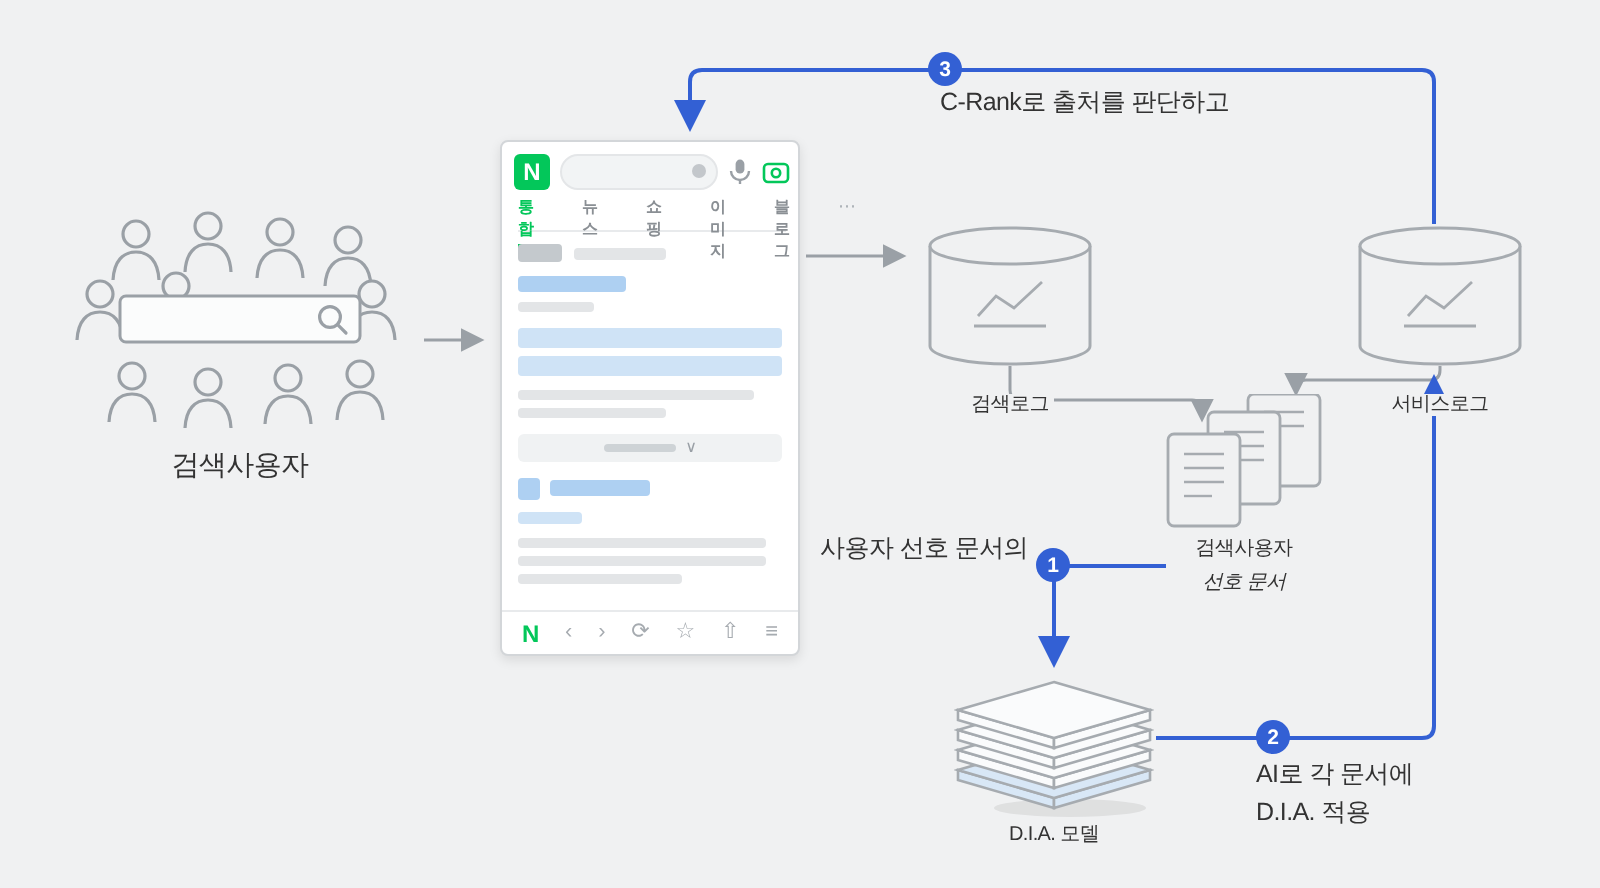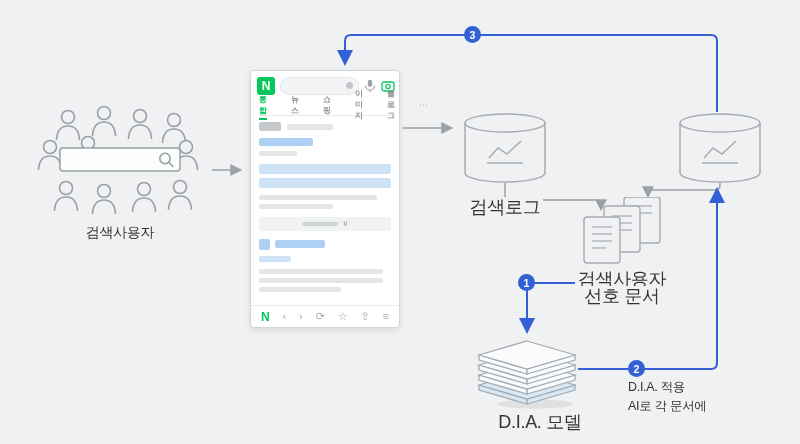--- a/index.html
+++ b/index.html
@@ -2,21 +2,21 @@
 <html><head>
 <meta charset="utf-8">
 <style>
   html,body { margin:0; padding:0; background:#f0f1f2; }
   .canvas { position:relative; width:800px; height:444px; background:#f0f1f2;
             font-family:"Liberation Sans", sans-serif; overflow:hidden; }
   .abs { position:absolute; }
   svg { display:block; }
 
   
-  .node-label { position:absolute; font-size:18px; font-weight:500; color:#333;
+  .node-label { position:absolute; font-size:10px; font-weight:500; color:#333;
                 text-align:center; letter-spacing:-0.3px; z-index:4; }
   .node-label span { background:#f0f1f2; padding:0 3px; }
 
   
   .ann { position:absolute; font-size:12.5px; color:#333; line-height:19px;
          letter-spacing:-0.3px; z-index:4; }
   .step-num { position:absolute; width:17px; height:17px; border-radius:50%;
               background:#3360d4; color:#fff; font-size:10.5px; font-weight:700;
               display:flex; align-items:center; justify-content:center; z-index:5; }
 
@@ -26,21 +26,21 @@
            box-shadow:0 2px 6px rgba(0,0,0,.10); z-index:3; }
   .ph-header { position:absolute; left:6px; top:5px; right:4px; height:20px;
                display:flex; align-items:center; gap:5px; }
   .n-logo { width:18px; height:18px; background:#03c75a; border-radius:3px; color:#fff;
             font-weight:700; font-size:12px; display:flex; align-items:center; justify-content:center; }
   .search-pill { flex:1; height:16px; border-radius:9px; background:#f2f4f5;
                  border:1px solid #e4e6e8; position:relative; }
   .pill-dot { position:absolute; right:5px; top:4px; width:7px; height:7px;
               border-radius:50%; background:#c3c7cb; }
   .ph-tabs { position:absolute; left:8px; right:6px; top:27px; height:17px;
-             display:flex; align-items:center; gap:24px; font-size:8px; color:#8a8f94;
+             display:flex; align-items:flex-start; gap:24px; font-size:8px; color:#8a8f94;
              border-bottom:1px solid #e8eaec; }
   .ph-tab { padding-bottom:4px;font-weight:bold; }
   .ph-tab.active { color:#03c75a; font-weight:700; box-shadow:inset 0 -2px #03c75a; }
   .tab-more { margin-left:auto; color:#aab0b5; font-size:9px; padding-bottom:4px; }
   .ph-bar { position:absolute; border-radius:2px; }
   .c-blue { background:#aed0f2; } .c-blue2 { background:#cfe3f6; }
   .c-gray { background:#e3e5e7; } .c-dark { background:#c4c9cd; }
   .collapse-strip { position:absolute; left:8px; top:146px; width:132px; height:14px;
                     border-radius:3px; background:#f0f2f3; display:flex; align-items:center;
                     justify-content:center; gap:5px; }
@@ -178,41 +178,44 @@
   </div>
 
   <svg class="abs" style="left:677px;top:110px;z-index:2" width="86" height="78" viewBox="0 0 86 78">
     <g fill="none" stroke="#a6abb0" stroke-width="1.5">
       <path d="M3,13 V63 A40,9 0 0 0 83,63 V13" fill="#f0f1f2"></path>
       <ellipse cx="43" cy="13" rx="40" ry="9" fill="#f0f1f2"></ellipse>
       <polyline points="27,48 36,38 45,44 59,31" stroke-width="1.4"></polyline>
       <line x1="25" y1="53" x2="61" y2="53" stroke-width="1.4"></line>
     </g>
   </svg>
+  <div class="node-label" style="left:676px;top:195px;width:88px;">
+    <span>서비스로그</span>
+  </div>
 
   <svg class="abs" style="left:582px;top:197px;z-index:2" width="82" height="70" viewBox="0 0 82 70">
     <g stroke="#a6abb0" stroke-width="1.4" fill="#f0f1f2">
       <rect x="42" y="0" width="36" height="46" rx="3"></rect>
       <line x1="50" y1="9" x2="70" y2="9" stroke-width="1.2"></line>
       <line x1="50" y1="16" x2="70" y2="16" stroke-width="1.2"></line>
       <rect x="22" y="9" width="36" height="46" rx="3"></rect>
       <line x1="30" y1="19" x2="50" y2="19" stroke-width="1.2"></line>
       <line x1="30" y1="26" x2="50" y2="26" stroke-width="1.2"></line>
       <line x1="30" y1="33" x2="50" y2="33" stroke-width="1.2"></line>
       <rect x="2" y="20" width="36" height="46" rx="3"></rect>
       <line x1="10" y1="30" x2="30" y2="30" stroke-width="1.2"></line>
       <line x1="10" y1="37" x2="30" y2="37" stroke-width="1.2"></line>
       <line x1="10" y1="44" x2="30" y2="44" stroke-width="1.2"></line>
       <line x1="10" y1="51" x2="24" y2="51" stroke-width="1.2"></line>
     </g>
   </svg>
   <div class="node-label" style="left:570px;top:267px;width:104px;">
     <span>검색사용자</span>
   </div>
-  <div class="node-label" style="left:570px;top:284px;width:104px;">
+  <div class="node-label" style="left:570px;top:284px;width:104px;font-style:italic;">
     <span>선호 문서</span>
   </div>
 
   <svg class="abs" style="left:477px;top:333px;z-index:2" width="100" height="76" viewBox="0 0 100 76">
     <ellipse cx="58" cy="71" rx="38" ry="4.5" fill="rgba(0,0,0,0.07)"></ellipse>
 
     <g stroke="#a6abb0" stroke-width="1.3" fill="#d8e7f6">
       <path d="M2,52 L50,66 L50,71 L2,57 Z"></path>
       <path d="M98,52 L50,66 L50,71 L98,57 Z"></path>
       <path d="M50,38 L98,52 L50,66 L2,52 Z"></path>
@@ -223,30 +226,32 @@
         <path d="M98,42 L50,56 L50,61 L98,47 Z"></path>
       <path d="M50,28 L98,42 L50,56 L2,42 Z"></path>
       <path d="M2,32 L50,46 L50,51 L2,37 Z"></path>
         <path d="M98,32 L50,46 L50,51 L98,37 Z"></path>
       <path d="M50,18 L98,32 L50,46 L2,32 Z"></path>
       <path d="M2,22 L50,36 L50,41 L2,27 Z"></path>
         <path d="M98,22 L50,36 L50,41 L98,27 Z"></path>
       <path d="M50,8 L98,22 L50,36 L2,22 Z"></path>
     </g>
   </svg>
-  <div class="node-label" style="left:488px;top:410px;width:104px;">
+  <div class="node-label" style="left:475px;top:410px;width:104px;">
     <span>D.I.A. 모델</span>
   </div>
 
   <div class="step-num" style="left:518px;top:274px;">1</div>
   <div class="step-num" style="left:628px;top:360px;">2</div>
   <div class="step-num" style="left:464px;top:26px;">3</div>
 
   <div class="ann" style="left:392px;top:265px;width:122px;text-align:right;">
+    <div>사용자 선호 문서의</div>
   </div>
   <div class="ann" style="left:628px;top:378px;width:130px;">
+    <div>AI로 각 문서에</div>
     <div>D.I.A. 적용</div>
-    <div>AI로 각 문서에</div>
   </div>
   <div class="ann" style="left:470px;top:42px;width:250px;line-height:18.5px;">
+    <div>C-Rank로 출처를 판단하고</div>
   </div>
 
 </div>
 
 </body></html>

